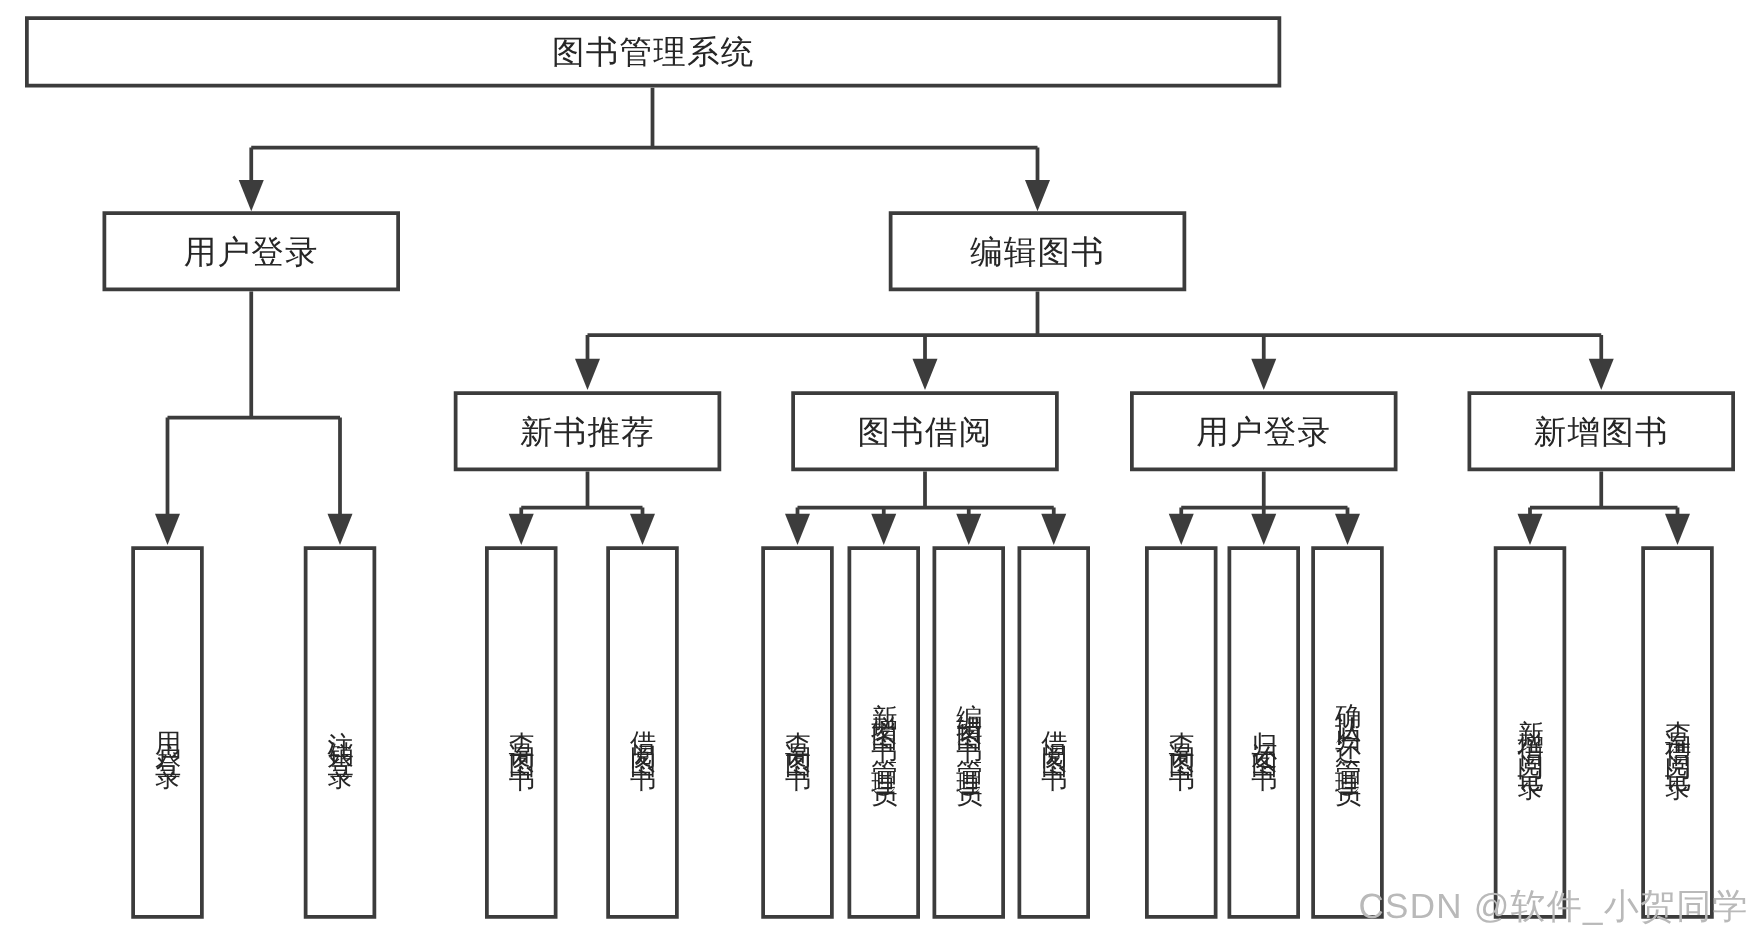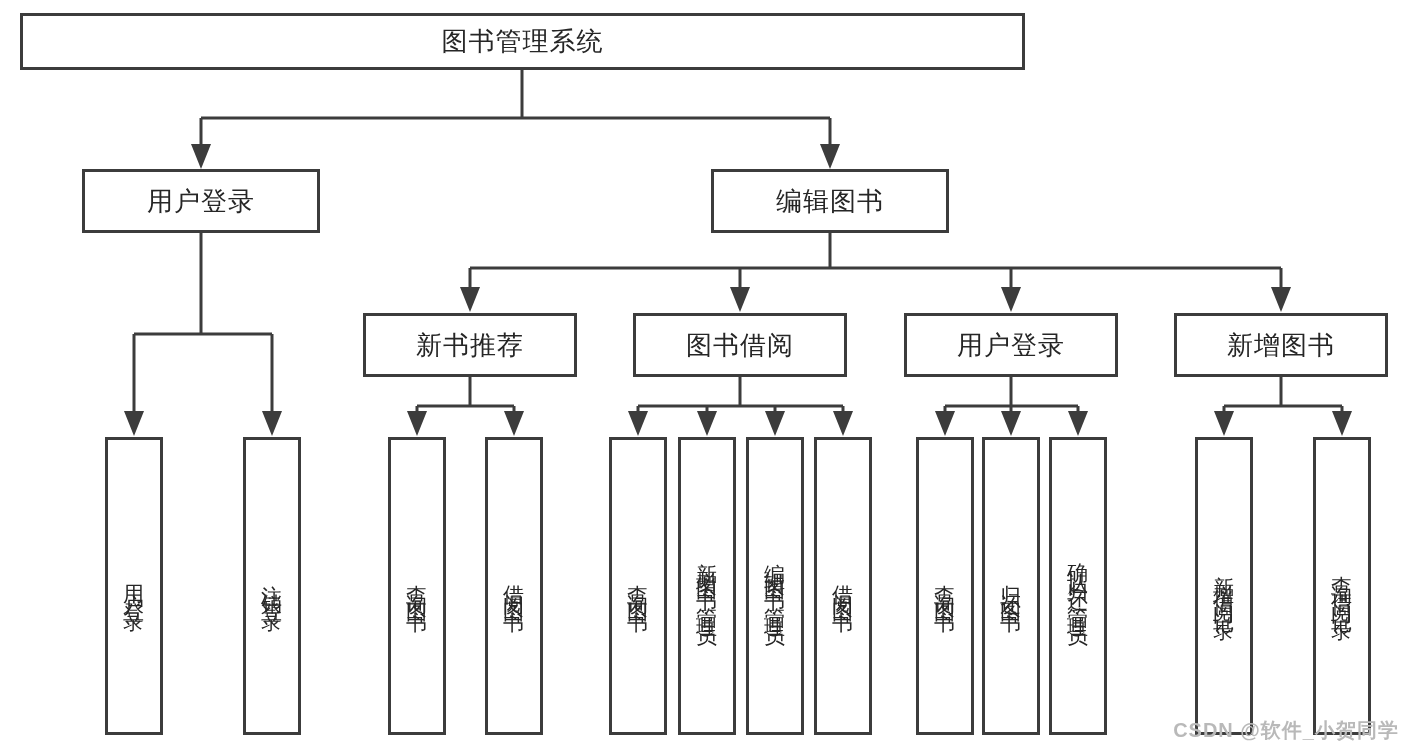--- a/index.html
+++ b/index.html
@@ -31,23 +31,22 @@
   .node.v span{
     writing-mode:vertical-rl;
     text-orientation:mixed;
     font-size:21px;
     letter-spacing:9px;
     line-height:1.1;
     white-space:nowrap;
   }
   .watermark{
     position:absolute;right:6px;bottom:3px;
-    font-size:20px;color:var(--watermark);
+    font-size:28px;color:var(--watermark);
     letter-spacing:1px;
-    font-weight:bold;
   }
 </style>
 </head>
 <body>
 
 <div class="canvas">
 
   <svg class="connectors" viewBox="0 0 1405 747" xmlns="http://www.w3.org/2000/svg" aria-hidden="true">
 
     <path d="M522,70 V118 M201,118 H830 M201,118 V146 M830,118 V146"></path>

